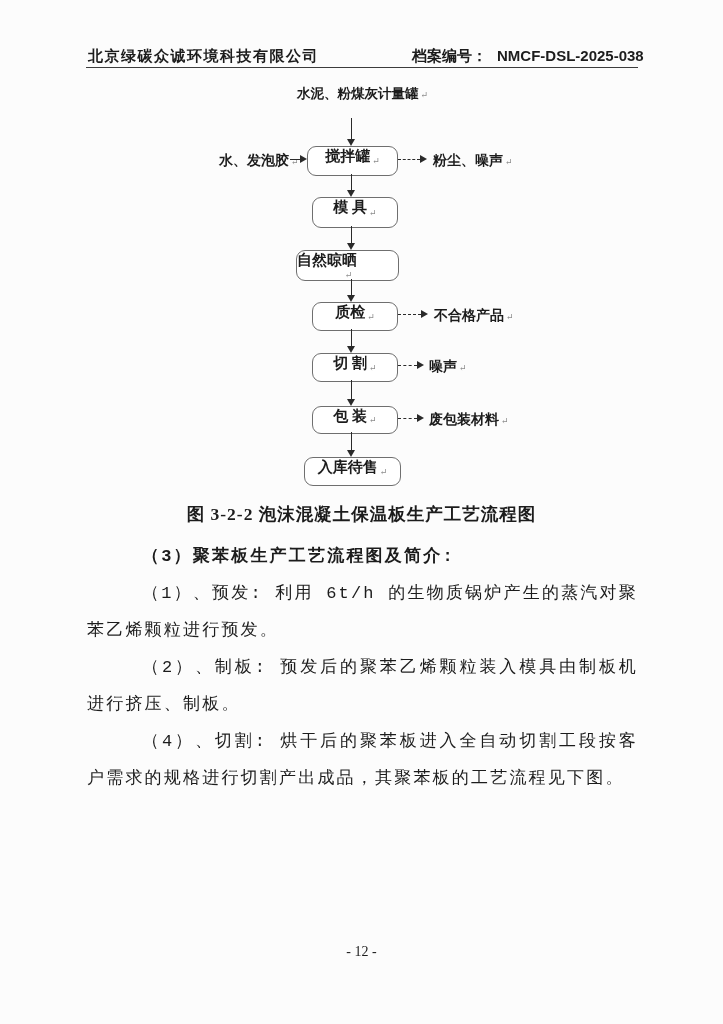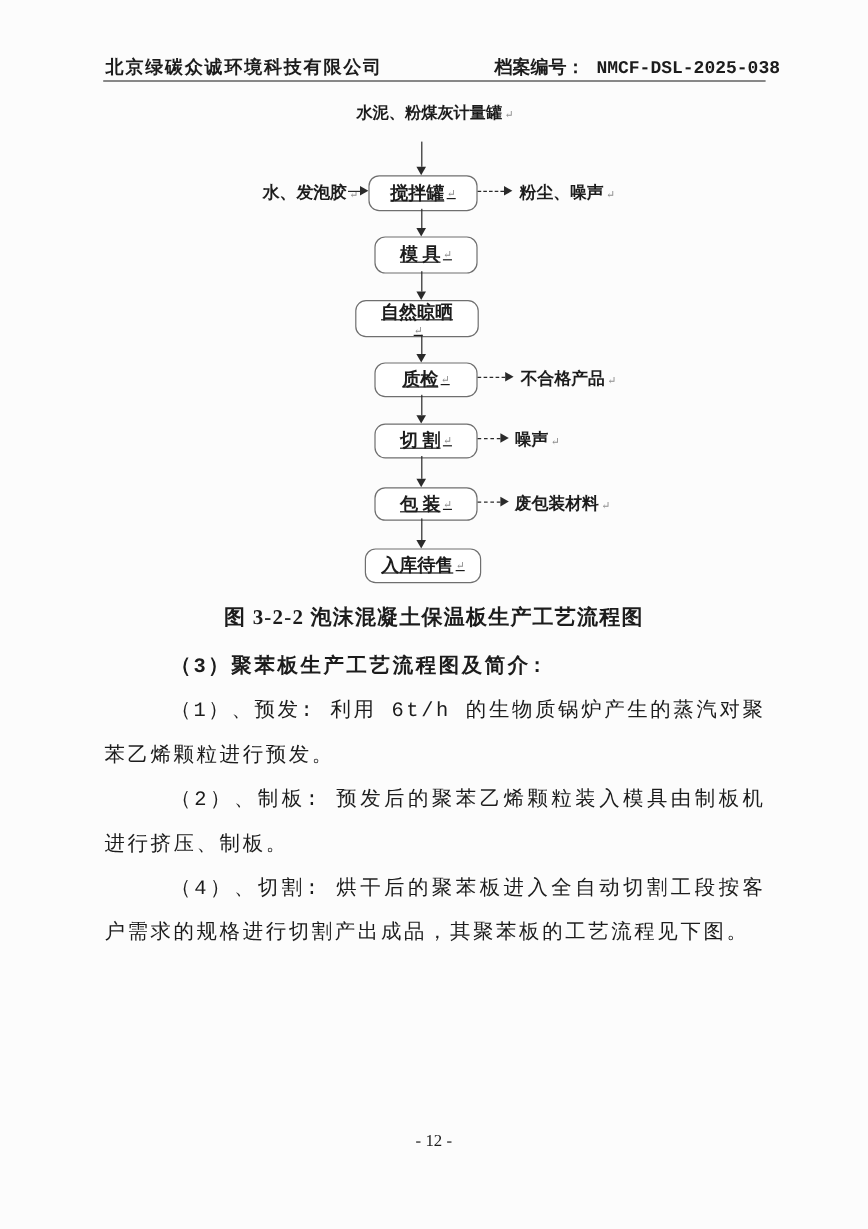--- a/index.html
+++ b/index.html
@@ -9,28 +9,28 @@
   }
   html,body{margin:0;padding:0;}
   body{
     width:723px;height:1024px;position:relative;background:#fcfcfc;
     font-family:"Liberation Serif","DejaVu Serif",serif;color:var(--text);
     overflow:hidden;
   }
   
   .hdr-company{position:absolute;left:88px;top:47px;font-size:15px;font-weight:bold;letter-spacing:1.5px;white-space:nowrap;}
   .hdr-right{position:absolute;left:412px;top:47px;font-size:15px;font-weight:bold;white-space:nowrap;}
-  .hdr-num{margin-left:10px;font-family:Liberation Mono, monospace;}
+  .hdr-num{margin-left:10px;font-family:Liberation Sans, sans-serif;}
   .hdr-rule{position:absolute;left:86px;top:67px;width:552px;border-top:1.6px solid #3c3c3c;}
   
   .flabel{position:absolute;font-size:14px;font-weight:bold;white-space:nowrap;color:var(--text);}
   .node{
     position:absolute;border:1.7px solid var(--boxborder);border-radius:9px;background:#fff;
-    display:flex;align-items:center;justify-content:center;
-    font-size:15px;font-weight:bold;color:var(--text);white-space:nowrap;text-decoration:underline;
+    display:flex;align-items:flex-start;justify-content:center;
+    font-size:15px;font-weight:bold;color:var(--text);white-space:nowrap;
   }
   .ret{font-size:9px;color:#8d8d8d;font-weight:normal;margin-left:2px;align-self:center;}
   .vline{position:absolute;width:0;border-left:1.6px solid var(--arrow);}
   .vhead{position:absolute;width:0;height:0;border-left:4.5px solid transparent;border-right:4.5px solid transparent;border-top:7px solid var(--arrow);}
   .sline{position:absolute;height:0;border-top:1.6px solid var(--arrow);}
   .dline{position:absolute;height:0;border-top:1.6px dashed var(--arrow);}
   .rhead{position:absolute;width:0;height:0;border-top:4.5px solid transparent;border-bottom:4.5px solid transparent;border-left:7px solid var(--arrow);}
   
   .caption{position:absolute;left:0;top:502px;width:723px;text-align:center;font-size:17.5px;font-weight:bold;letter-spacing:1px;}
   

